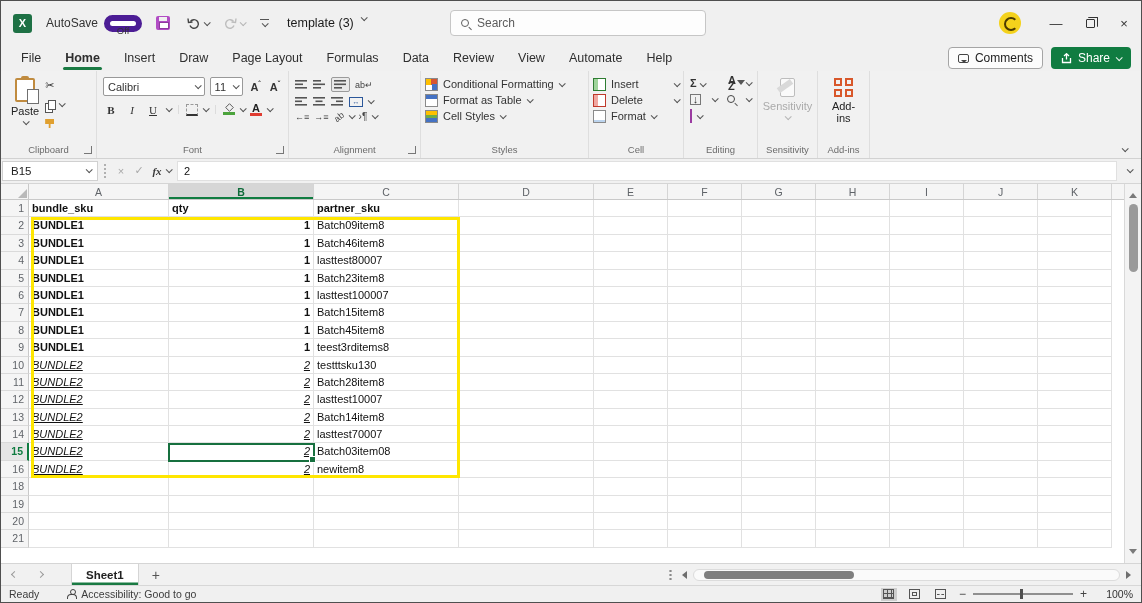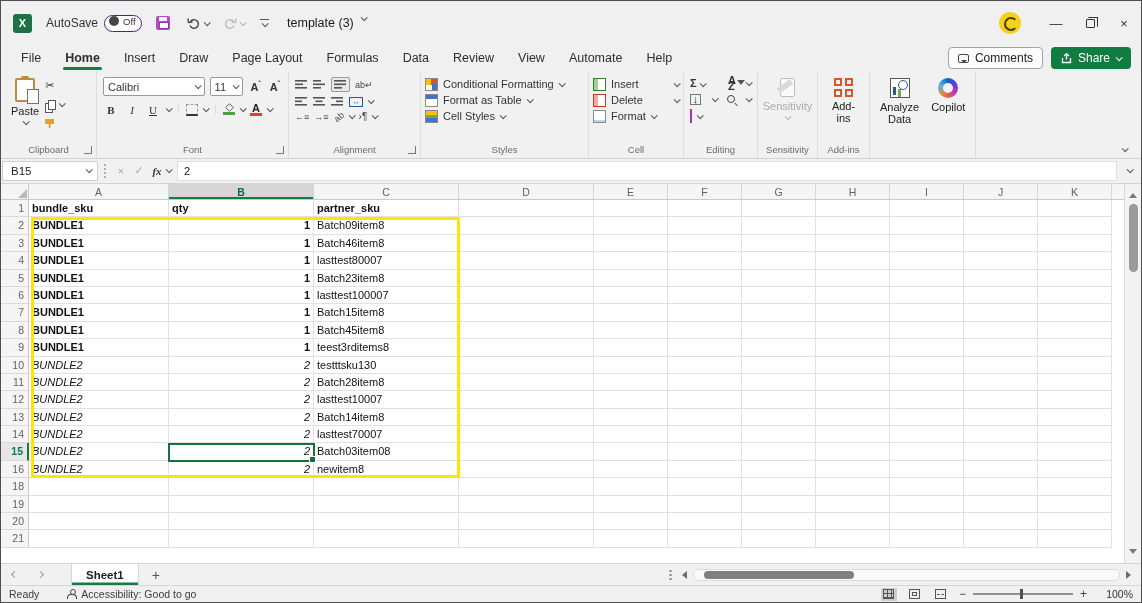--- a/index.html
+++ b/index.html
@@ -6,21 +6,21 @@
   html,body { background:#cfcfcf; }
   body { font-family:"Liberation Sans", sans-serif; }
   .window { width:1142px; height:603px; margin:0 auto; background:#f0f0f0; border:1px solid #4f4f4f;
             display:flex; flex-direction:column; position:relative; overflow:hidden; }
 
   
   .titlebar { height:44px; flex:none; display:flex; align-items:center; padding-left:12px; position:relative; }
   .xl-logo { width:19px; height:19px; background:#1e7145; border-radius:3px; color:#fff; font-size:11px; font-weight:bold;
              display:flex; align-items:center; justify-content:center; margin-right:14px; }
   .autosave { display:flex; align-items:center; gap:6px; font-size:12px; color:#333; }
-  .pill { width:38px; height:17px; border:1px solid #4c1d95; border-radius:9px; background:#fff; display:flex; padding:0 4px; gap:4px; }
+  .pill { width:38px; height:17px; border:6px solid #4c1d95; border-radius:9px; background:#fff; display:flex; align-items:center; padding:0 4px; gap:4px;flex-direction:column; }
   .pill .knob { width:10px; height:10px; border-radius:50%; background:#474747; }
   .pill .state { font-size:9.5px; color:#333; }
   .floppy { width:14px; height:14px; background:#b14cc4; border-radius:2px; position:relative; margin:0 10px 0 14px; }
   .floppy::before { content:""; position:absolute; top:1px; left:3px; width:8px; height:4px; background:#f0f0f0; }
   .floppy::after { content:""; position:absolute; bottom:1px; left:3px; width:8px; height:5px; background:#fff; border:1px solid #8e3a9e; }
   .qbtn { display:flex; align-items:center; gap:3px; margin:0 7px; }
   .undo-svg { display:block; }
   .chev { display:inline-block; width:5px; height:5px; border-right:1.3px solid #555; border-bottom:1.3px solid #555; transform:rotate(45deg) translateY(-1px); }
   .chev.dis { border-color:#b5b5b5; }
   .qat-custom { display:flex; flex-direction:column; align-items:center; margin:0 8px; }
@@ -130,21 +130,21 @@
   .gridwrap { flex:1; position:relative; overflow:hidden; margin-right:17px; }
   .grow { display:flex; height:17.4px; }
   .rowhdr { width:28px; flex:none; background:#f5f5f5; border-right:1px solid #c9c9c9; border-bottom:1px solid #dadada;
             font-size:10.5px; color:#5f6368; text-align:right; padding-right:4px; line-height:16px; }
   .rowhdr.sel { color:#107c41; font-weight:bold; background:#e6e6e6; border-right:2px solid #107c41; }
   .cell { flex:none; border-right:1px solid #e1e1e1; border-bottom:1px solid #e1e1e1; font-size:11px; color:#111;
           padding:0 3px; line-height:16.5px; white-space:nowrap; overflow:hidden; }
   .cell.hdrcell { font-weight:bold; }
   .cell.num { text-align:right; }
   .cell.bold { font-weight:bold; }
-  .cell.italic { font-style:italic; }
+  .cell.italic { font-style:italic;text-decoration:underline; }
   .yellow-box { position:absolute; left:30px; top:17.4px; width:429px; height:261px; border:3px solid #ffe600; z-index:5; pointer-events:none; }
   .selcell { position:absolute; left:167px; top:242.6px; width:147px; height:19.5px; border:2px solid #17703f; z-index:6; pointer-events:none; }
   .selcell::after { content:""; position:absolute; right:-3px; bottom:-3px; width:5px; height:5px; background:#17703f; border:1px solid #fff; }
   .vscroll { position:absolute; right:0; top:0; bottom:0; width:17px; background:#f3f3f3; border-left:1px solid #d9d9d9; z-index:7;
              display:flex; flex-direction:column; align-items:center; }
   .tri-up { width:0; height:0; border:4px solid transparent; border-bottom:5px solid #7a7a7a; margin-top:5px; }
   .tri-down { width:0; height:0; border:4px solid transparent; border-top:5px solid #7a7a7a; margin-top:auto; margin-bottom:5px; }
   .vthumb { width:9px; height:68px; background:#9a9a9a; border-radius:5px; margin-top:6px; }
 
   
@@ -215,20 +215,24 @@
       <span class="chev dis"></span>
     </div>
     <div class="qat-custom">
       <span class="bar"></span>
       <span class="chev"></span>
     </div>
     <div class="doc-title">
       <span>template (3)</span>
       <span class="chev"></span>
     </div>
+    <div class="searchbox">
+      <span class="mag"></span>
+      <span>Search</span>
+    </div>
     <div class="title-right">
       <div class="avatar"></div>
       <div class="winbtn">—</div>
       <div class="winbtn">
           <span class="maxico"></span>
         </div>
       <div class="winbtn">×</div>
     </div>
   </div>
 
@@ -458,32 +462,20 @@
             <i></i>
             <i></i>
             <i></i>
             <i></i>
           </span>
         <span class="blabel">Add-ins</span>
       </div>
       <div class="glabel">Add-ins</div>
     </div>
 
-    <div class="rgroup" style="width:106px;border-right:1px solid #dedede">
-      <div style="display:flex">
-        <div class="bigbtn" style="width:54px">
-          <span class="analyze-ico"></span>
-          <span class="blabel">Analyze Data</span>
-        </div>
-        <div class="bigbtn">
-          <span class="copilot-ico"></span>
-          <span class="blabel">Copilot</span>
-        </div>
-      </div>
-    </div>
 
     <span class="chev collapse-chev"></span>
   </div>
 
   <div class="fbar">
     <div class="namebox">
       <span>B15</span>
       <span class="chev"></span>
     </div>
     <span class="fdots"></span>

